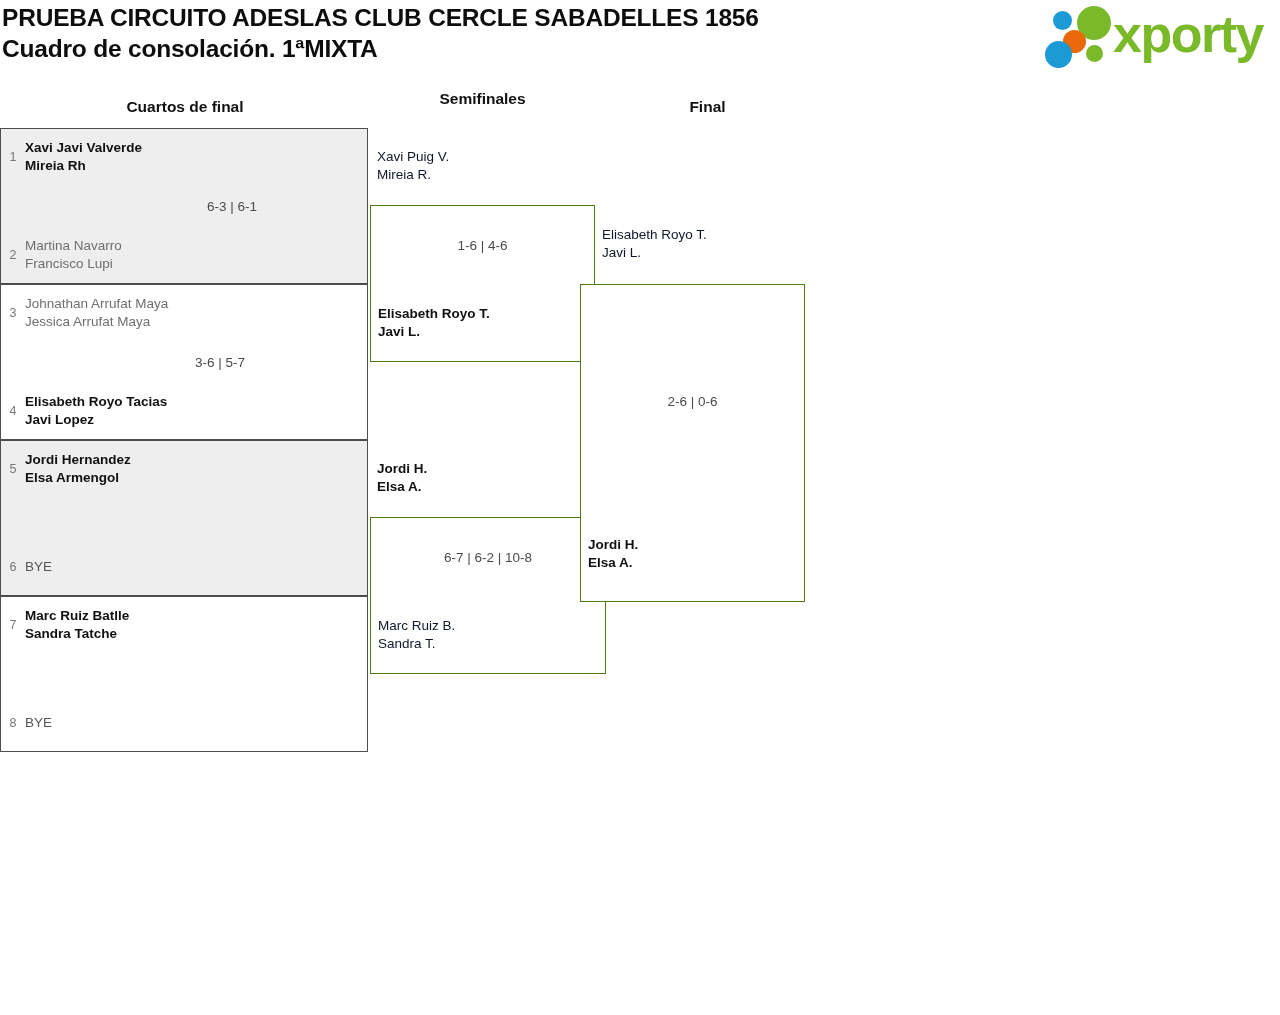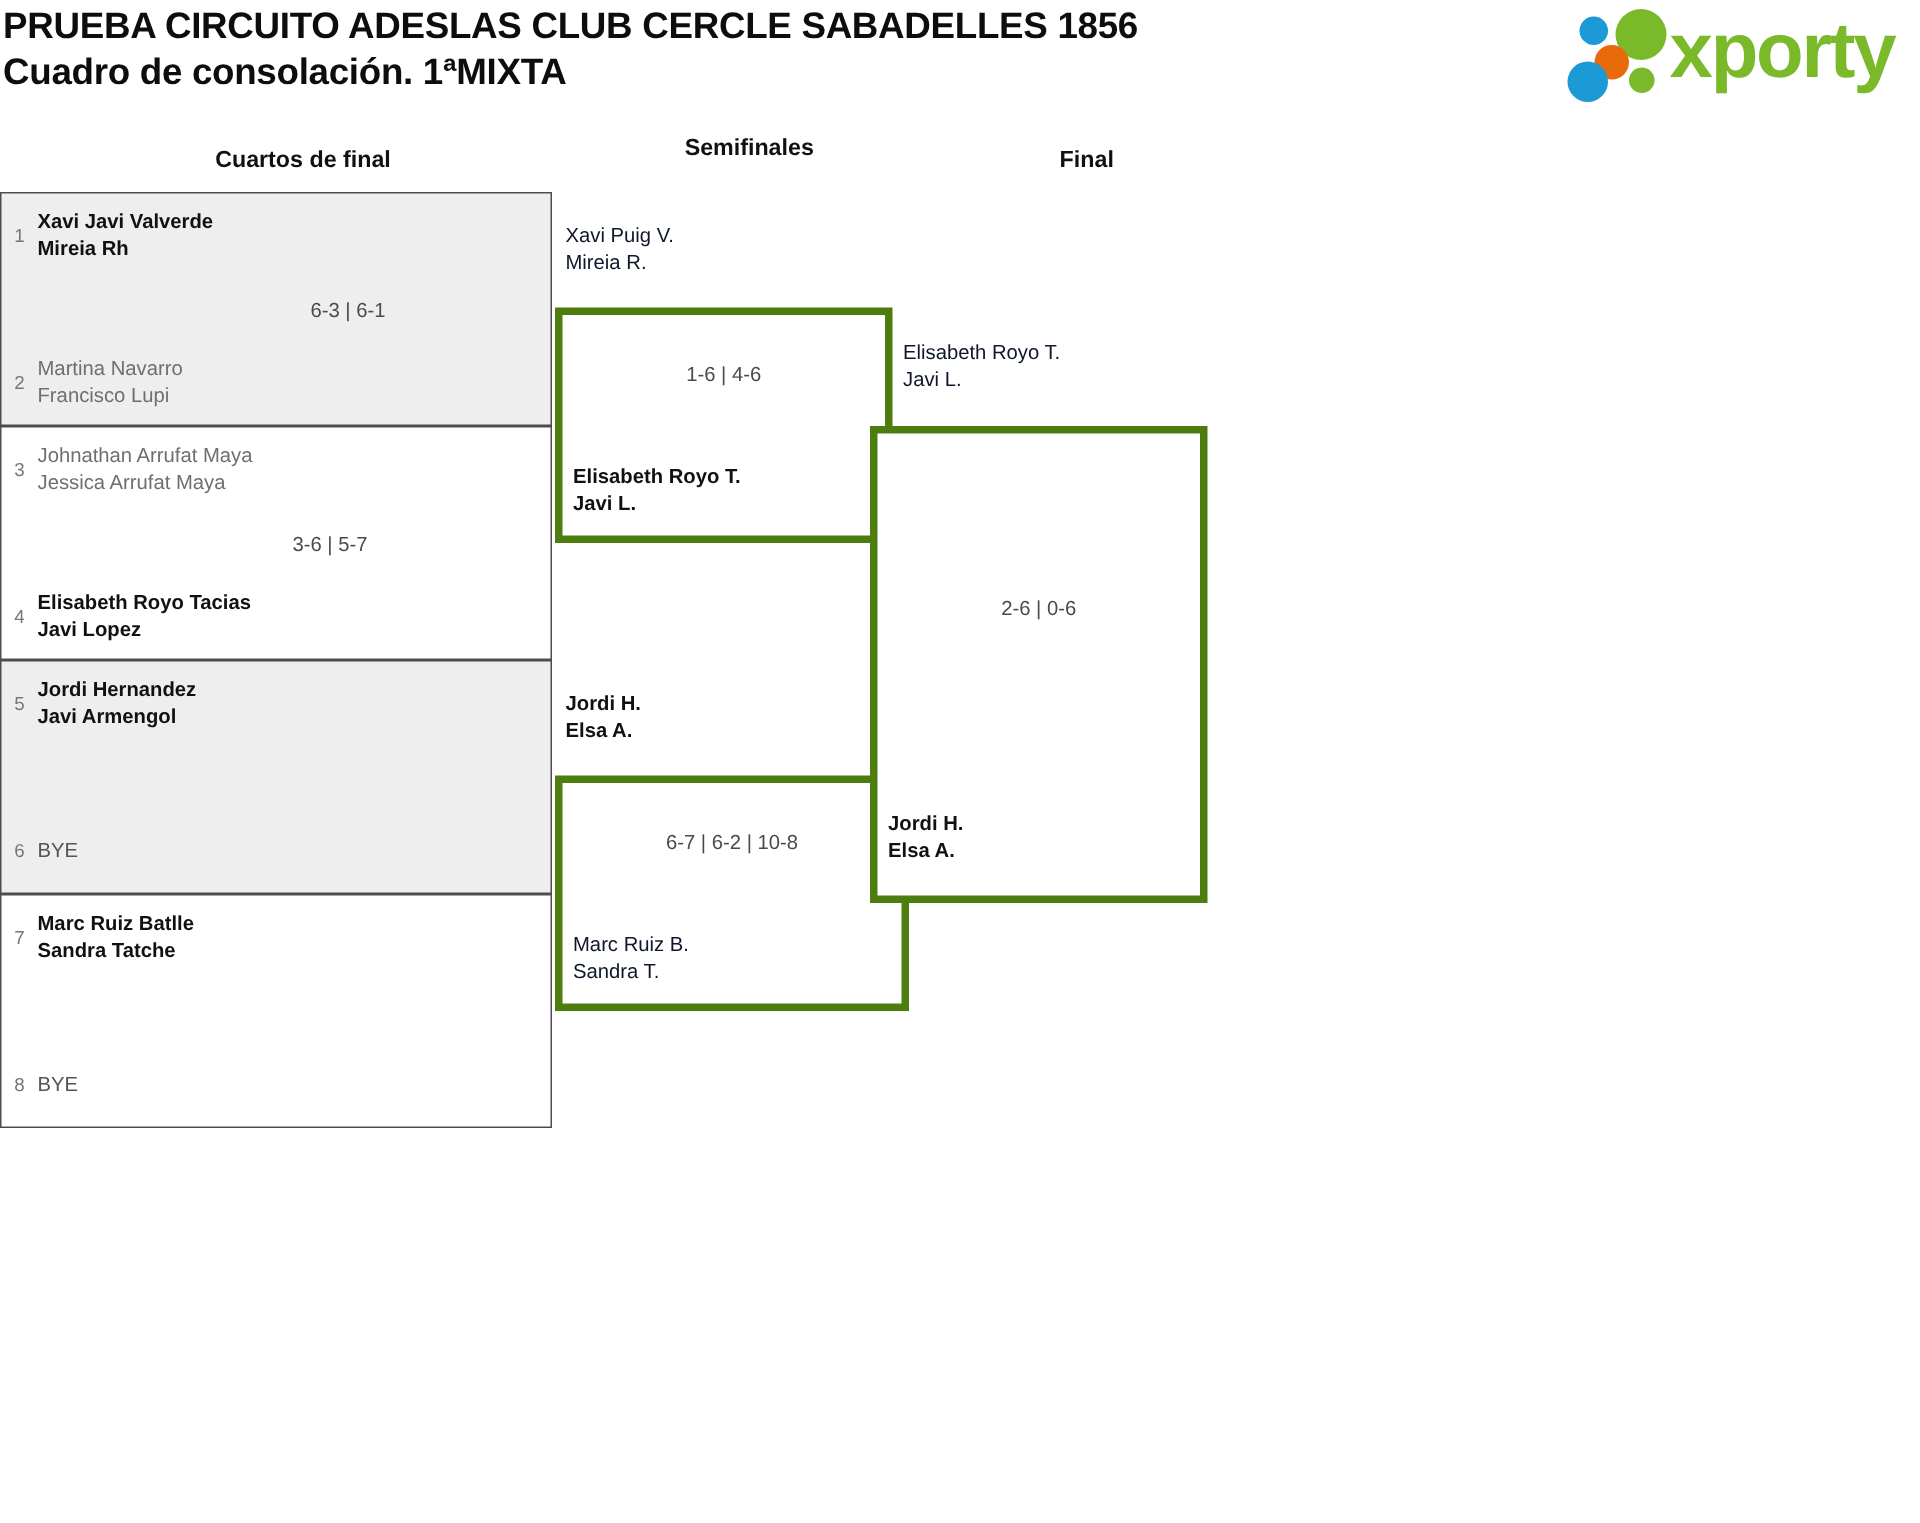--- a/index.html
+++ b/index.html
@@ -65,21 +65,20 @@
   }
 
   
   .round-header {
     position: absolute;
     text-align: center;
     font-size: 15.5px;
     font-weight: 700;
     color: #111111;
     line-height: 20px;
-    margin-left: 17px;
   }
   #round-header-0 { left: 0px;   top: 97px; width: 370px; }
   #round-header-1 { left: 370px; top: 89px; width: 225px; }
   #round-header-2 { left: 595px; top: 97px; width: 225px; }
 
   
   #bracket {
     position: absolute;
     left: 0; top: 128px;
     width: 840px; height: 630px;
@@ -130,21 +129,21 @@
     width: 100%;
     text-align: center;
     font-size: 13.5px;
     color: #4a4a4a;
     line-height: 18px;
   }
 
   
   .match-box {
     position: absolute;
-    border: 5px solid #4d7c0f;
+    border: 1px solid #4d7c0f;
     box-sizing: border-box;
     background: #ffffff;
   }
 
   
   .adv-names {
     position: absolute;
     font-size: 13.5px;
     line-height: 18px;
     color: #0f172a;
@@ -200,21 +199,21 @@
     <div class="score-center" style="top:69px;padding-left:36px;">3-6 | 5-7</div>
     <div class="slot bottom">
       <span class="seed">4</span>
       <span class="names winner"><span>Elisabeth Royo Tacias</span><br><span>Javi Lopez</span></span>
     </div>
   </div>
 
   <div class="qf-cell shaded" style="top:312px; height:156px;">
     <div class="slot top">
       <span class="seed">5</span>
-      <span class="names winner"><span>Jordi Hernandez</span><br><span>Javi Armengol</span></span>
+      <span class="names winner"><span>Jordi Hernandez</span><br><span>Elsa Armengol</span></span>
     </div>
     <div class="score-center" style="top:69px;"></div>
     <div class="slot bottom">
       <span class="seed">6</span>
       <span class="names"><span class="bye">BYE</span></span>
     </div>
   </div>
 
   <div class="qf-cell" style="top:468px; height:156px;">
     <div class="slot top">

